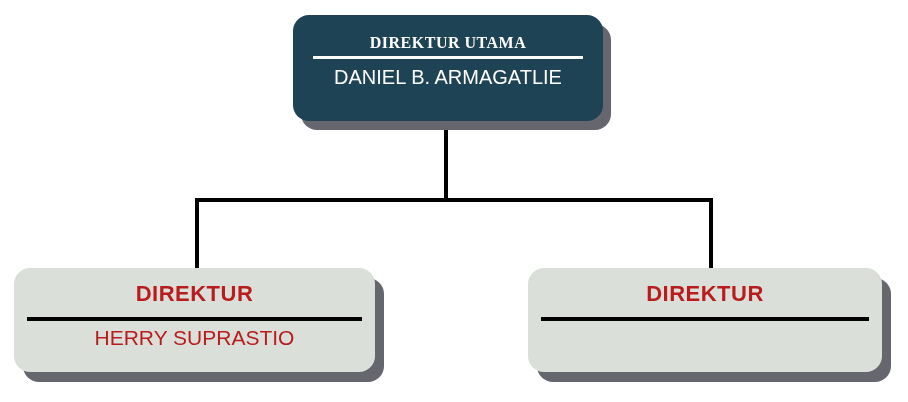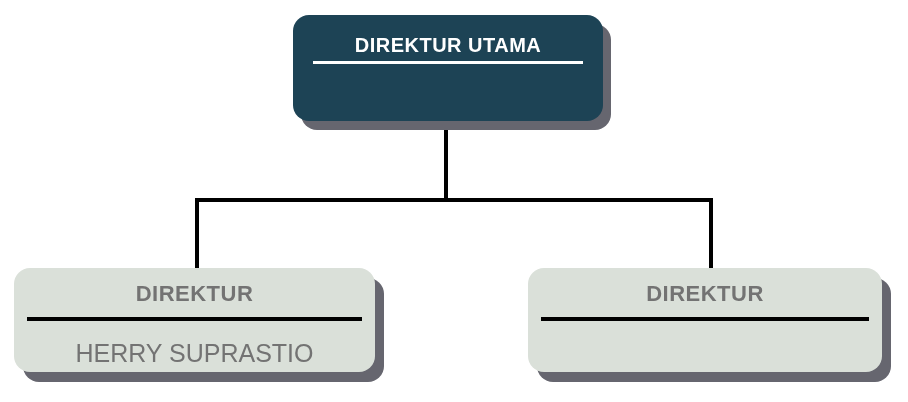--- a/index.html
+++ b/index.html
@@ -38,69 +38,70 @@
   .node-root {
     left: 293px; top: 15px;
     width: 310px; height: 106px;
     background: #1D4355;
     color: #FFFFFF;
     box-shadow: 8px 9px 0 #66666F;
     padding-top: 18px;
   }
   .node-child {
     background: #DAE0D9;
-    color: #737373;
+    color: #b91c1c;
     box-shadow: 9px 10px 0 #66666F;
     padding-top: 13px;
   }
   .node-child-left  { left: 14px;  top: 268px; width: 361px; height: 104px; }
   .node-child-right { left: 528px; top: 268px; width: 354px; height: 104px; }
 
   .node-title {
     font-weight: 700;
     letter-spacing: 0.5px;
     line-height: 1.2;
     white-space: nowrap;
   }
-  .node-root .node-title  { font-size: 20px; }
+  .node-root .node-title  { font-size: 16px; font-family: Liberation Serif, serif; }
   .node-child .node-title { font-size: 22px; }
 
   .title-underline {
     height: 3px;
     background: #FFFFFF;
     width: 270px;
     margin-top: 4px;
   }
   .child-divider {
     height: 4px;
     background: #000000;
     width: calc(100% - 26px);
     margin-top: 10px;
   }
 
   .node-name {
     line-height: 1.2;
     white-space: nowrap;
   }
   .node-root .node-name  { font-size: 20px; margin-top: 6px; }
-  .node-child .node-name { font-size: 25px; margin-top: 17px; }
+  .node-child .node-name { font-size: 21px; margin-top: 4px; }
 </style>
 </head>
 <body>
 
 <div class="canvas">
 
   <div class="line line-v-root"></div>
   <div class="line line-h"></div>
   <div class="line line-v-left"></div>
   <div class="line line-v-right"></div>
 
   <div class="node node-root">
     <div class="node-title">DIREKTUR UTAMA</div>
     <div class="title-underline"></div>
+    <div class="node-name">DANIEL B. ARMAGATLIE</div>
   </div>
 
   <div class="node node-child node-child-left">
     <div class="node-title">DIREKTUR</div>
     <div class="child-divider"></div>
     <div class="node-name">HERRY SUPRASTIO</div>
   </div>
 
   <div class="node node-child node-child-right">
     <div class="node-title">DIREKTUR</div>

